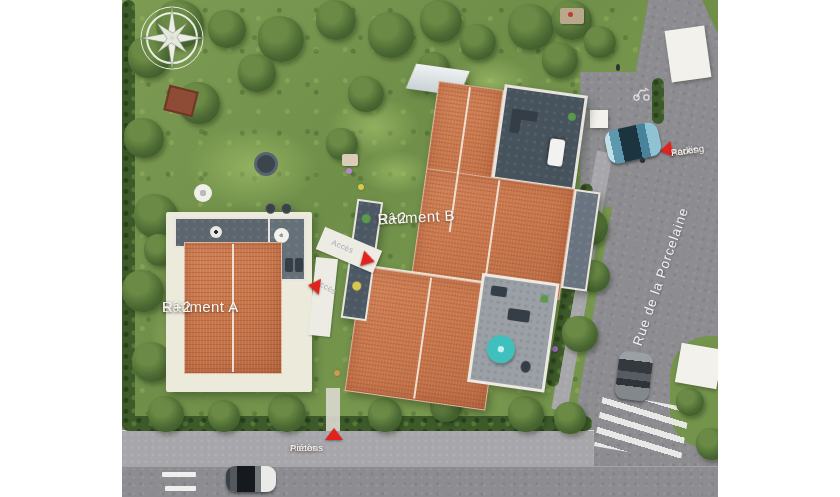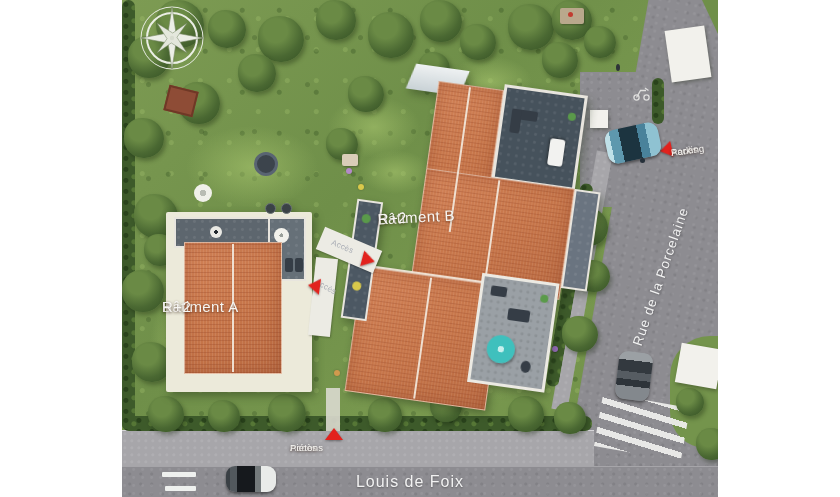--- a/index.html
+++ b/index.html
@@ -217,21 +217,20 @@
 
     <div class="lbl lbl-bldg" style="left:255px;top:204px;width:170px;transform:rotate(-3deg);">
       <div>Bâtiment B</div>
       <div>R+2</div>
     </div>
     <div class="lbl lbl-bldg" style="left:40px;top:296px;width:150px;">
       <div>Bâtiment A</div>
       <div>R+2</div>
     </div>
 
-    <div class="lbl lbl-street" style="left:188px;top:473px;width:200px;text-align:center;">Louis de Foix</div>
     <div class="lbl lbl-street" style="left:460px;top:268px;width:160px;height:18px;font-size:13.5px;transform:rotate(-71deg);">Rue de la Porcelaine</div>
 
     <div style="left:40px;top:472px;width:34px;height:5px;background:#eef0ee;border-radius:1px;"></div>
     <div style="left:43px;top:486px;width:31px;height:5px;background:#eef0ee;border-radius:1px;"></div>
     <div class="car" style="left:104px;top:466px;width:50px;height:26px;background:linear-gradient(90deg,#3a4045 0 8%,#52585d 8% 22%,#16191d 22% 58%,#747a7c 58% 70%,#e9ebe9 70% 100%);"></div>
     <div class="car" style="left:484px;top:126px;width:54px;height:34px;transform:rotate(-12deg);background:linear-gradient(90deg,#bfe0e8 0 10%,#5e98ae 10% 28%,#1c3440 28% 62%,#49829b 62% 78%,#8fc2d2 78%);border-radius:10px;"></div>
     <div class="car" style="left:495px;top:352px;width:34px;height:48px;transform:rotate(7deg);background:linear-gradient(180deg,#9ba0a4 0 18%,#33393f 18% 42%,#565c62 42% 58%,#2e343a 58% 72%,#83888d 72%);"></div>
 
     <svg style="left:510px;top:84px;" width="20" height="18" viewBox="0 0 20 18">
       <g stroke="#e9e9e7" stroke-width="1.3" fill="none" opacity=".9">

